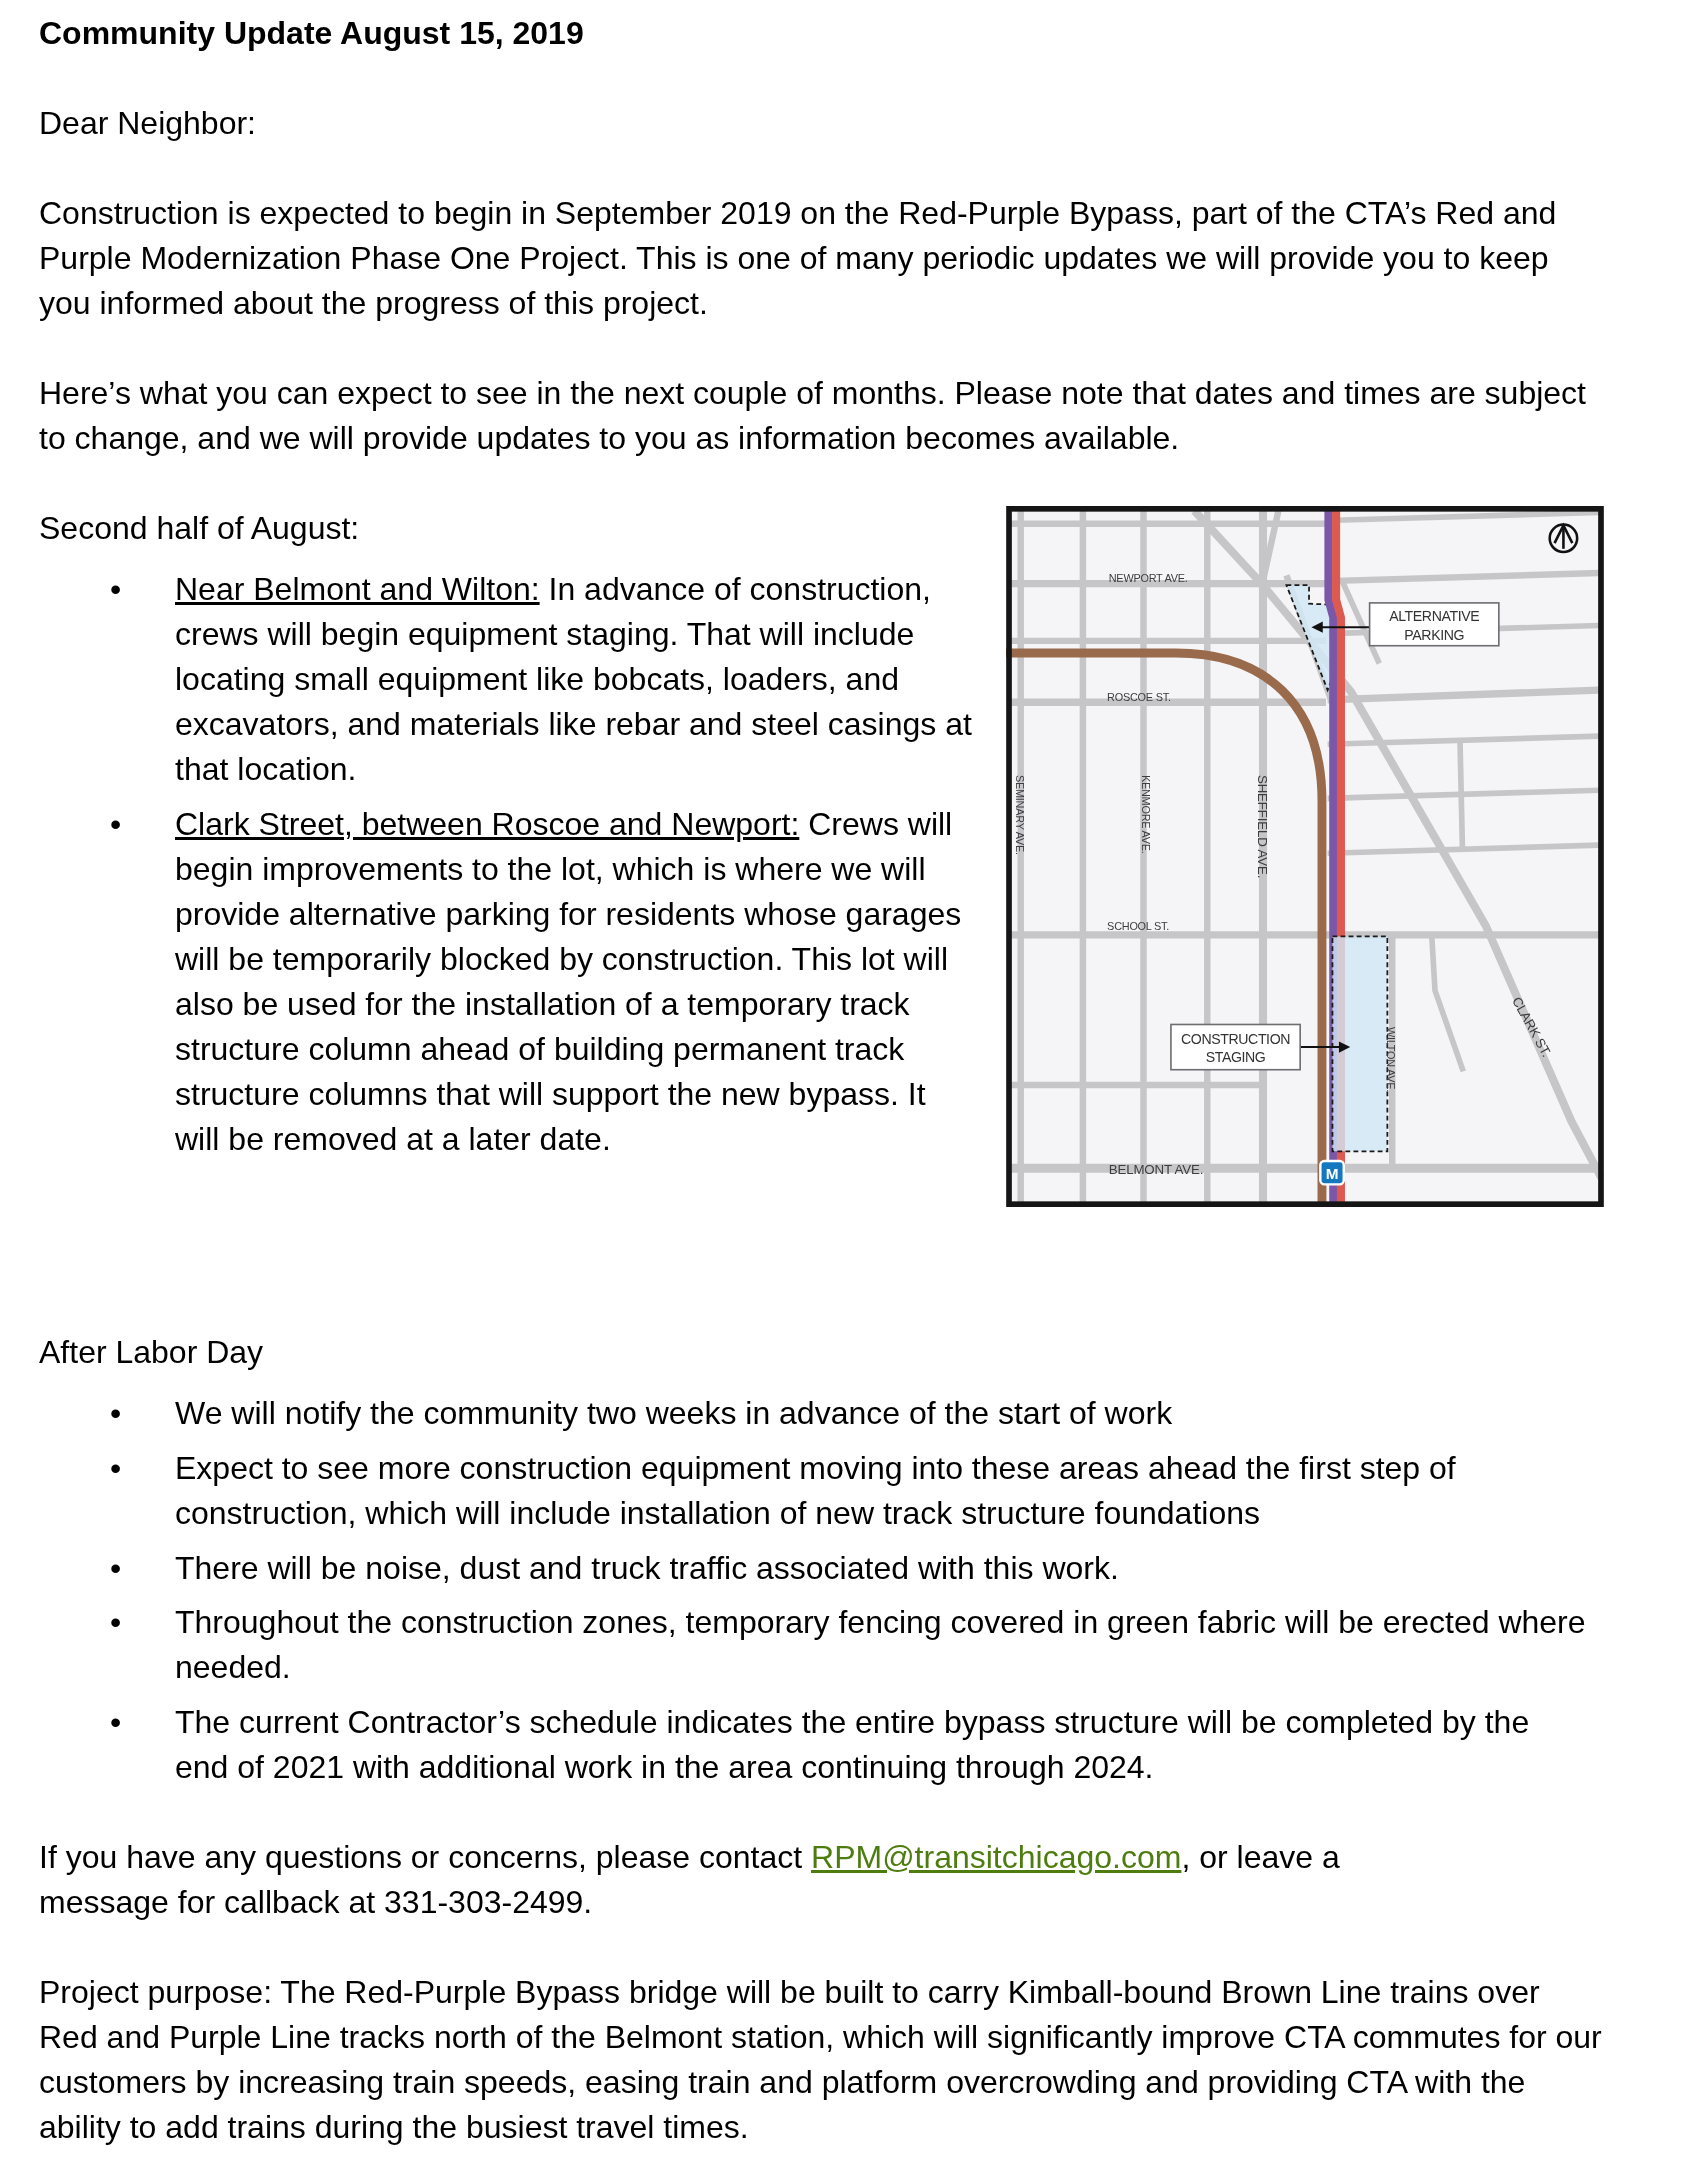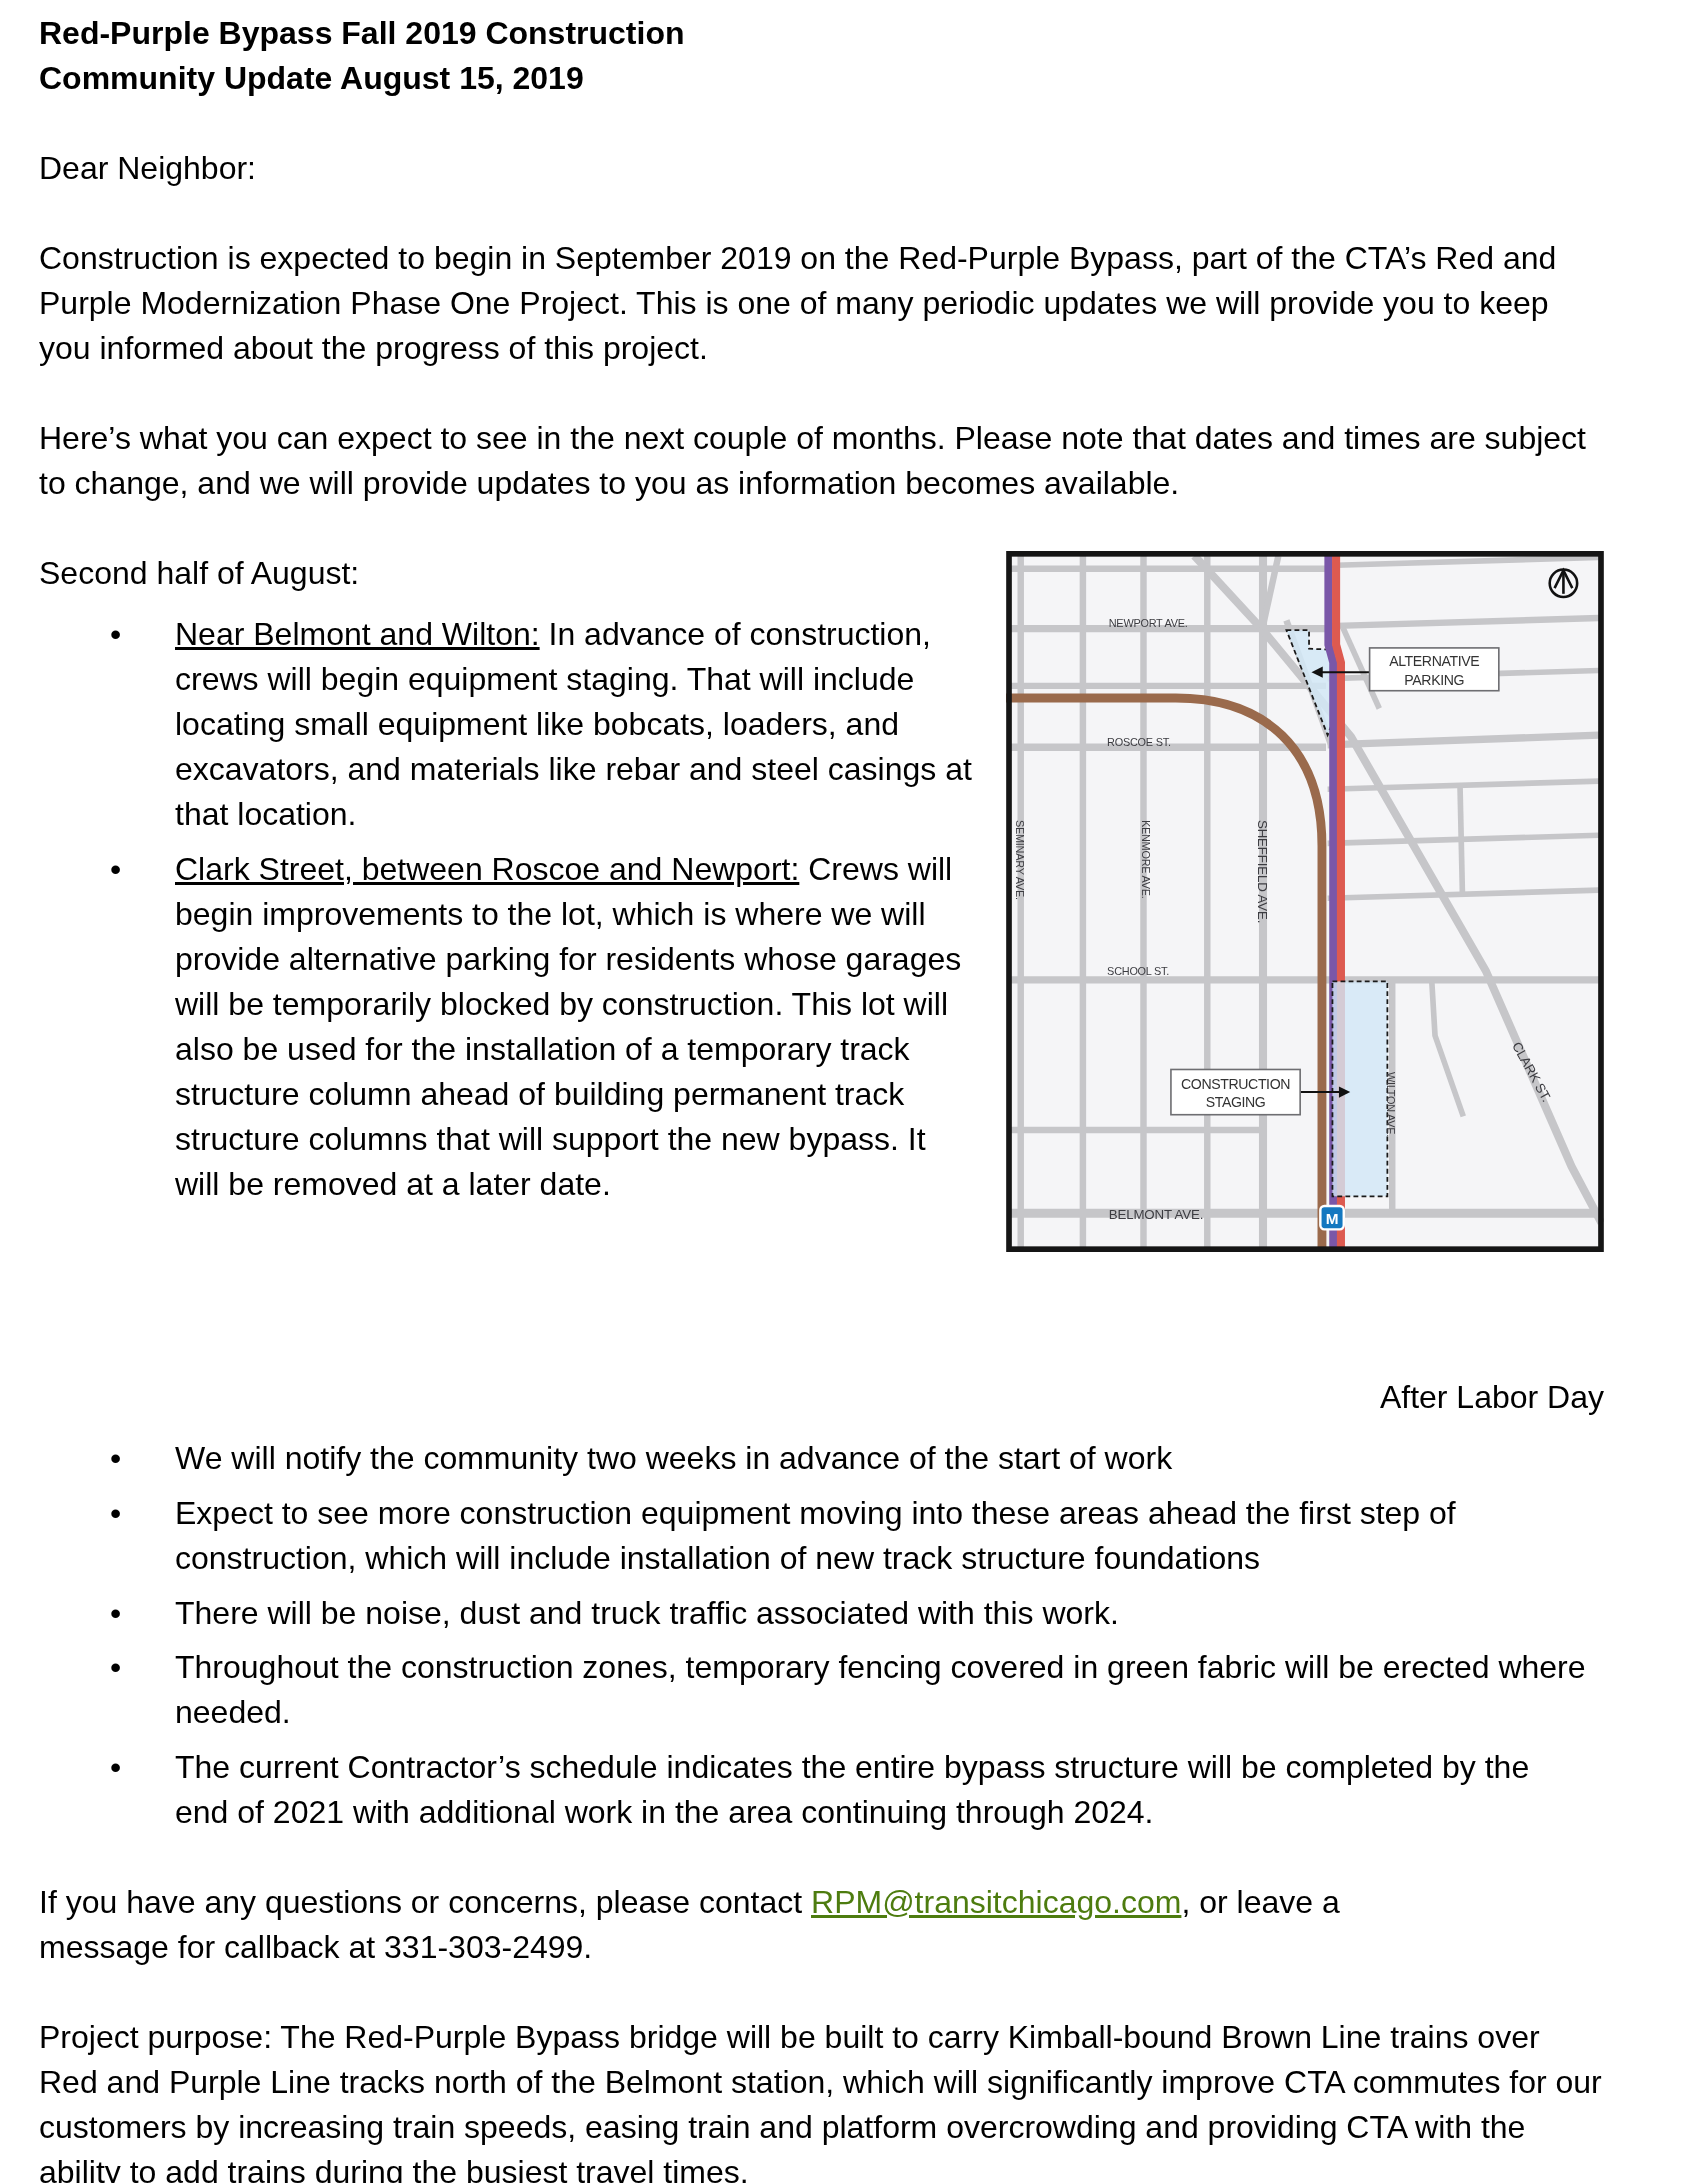--- a/index.html
+++ b/index.html
@@ -22,40 +22,39 @@
   .bullet-list li{position:relative;}
   .bullet-list li + li{margin-top:9.7px;}
   .bullet-list li::before{
     content:"\2022";
     position:absolute;
     left:-65px;
     top:0;
   }
   .lead{text-decoration:underline;}
   a.email-link{color:#4d7c0f;text-decoration:underline;cursor:pointer;}
-  .clear-below-map{clear:both;text-align:right;}
+  .clear-below-map{clear:both;}
   .map-float{
     float:right;
     width:598px;
     height:816px;
     margin:0 0 8px 28px;
   }
   
   .mlbl{font-family:"Liberation Sans",sans-serif;font-size:13.5px;fill:#3c3c41;letter-spacing:-0.3px;}
   .mlbl-lg{font-family:"Liberation Sans",sans-serif;font-size:16.5px;fill:#3c3c41;letter-spacing:-0.2px;}
   .boxlbl{font-family:"Liberation Sans",sans-serif;font-size:17.5px;fill:#333333;text-anchor:middle;letter-spacing:-0.5px;}
   .station-letter{font-family:"Liberation Sans",sans-serif;font-size:19px;font-weight:bold;fill:#ffffff;text-anchor:middle;}
 </style>
 </head>
 <body>
 
 <div class="page">
 
   <div>
-    <div class="title-line">Red-Purple Bypass Fall 2019 Construction</div>
     <div class="title-line">Community Update August 15, 2019</div>
   </div>
 
   <div class="para">Dear Neighbor:</div>
 
   <div class="para">Construction is expected to begin in September 2019 on the Red-Purple Bypass, part of the CTA’s Red and Purple Modernization Phase One Project. This is one of many periodic updates we will provide you to keep you informed about the progress of this project.</div>
 
   <div class="para">Here’s what you can expect to see in the next couple of months. Please note that dates and times are subject to change, and we will provide updates to you as information becomes available.</div>
 
   <div class="para">

